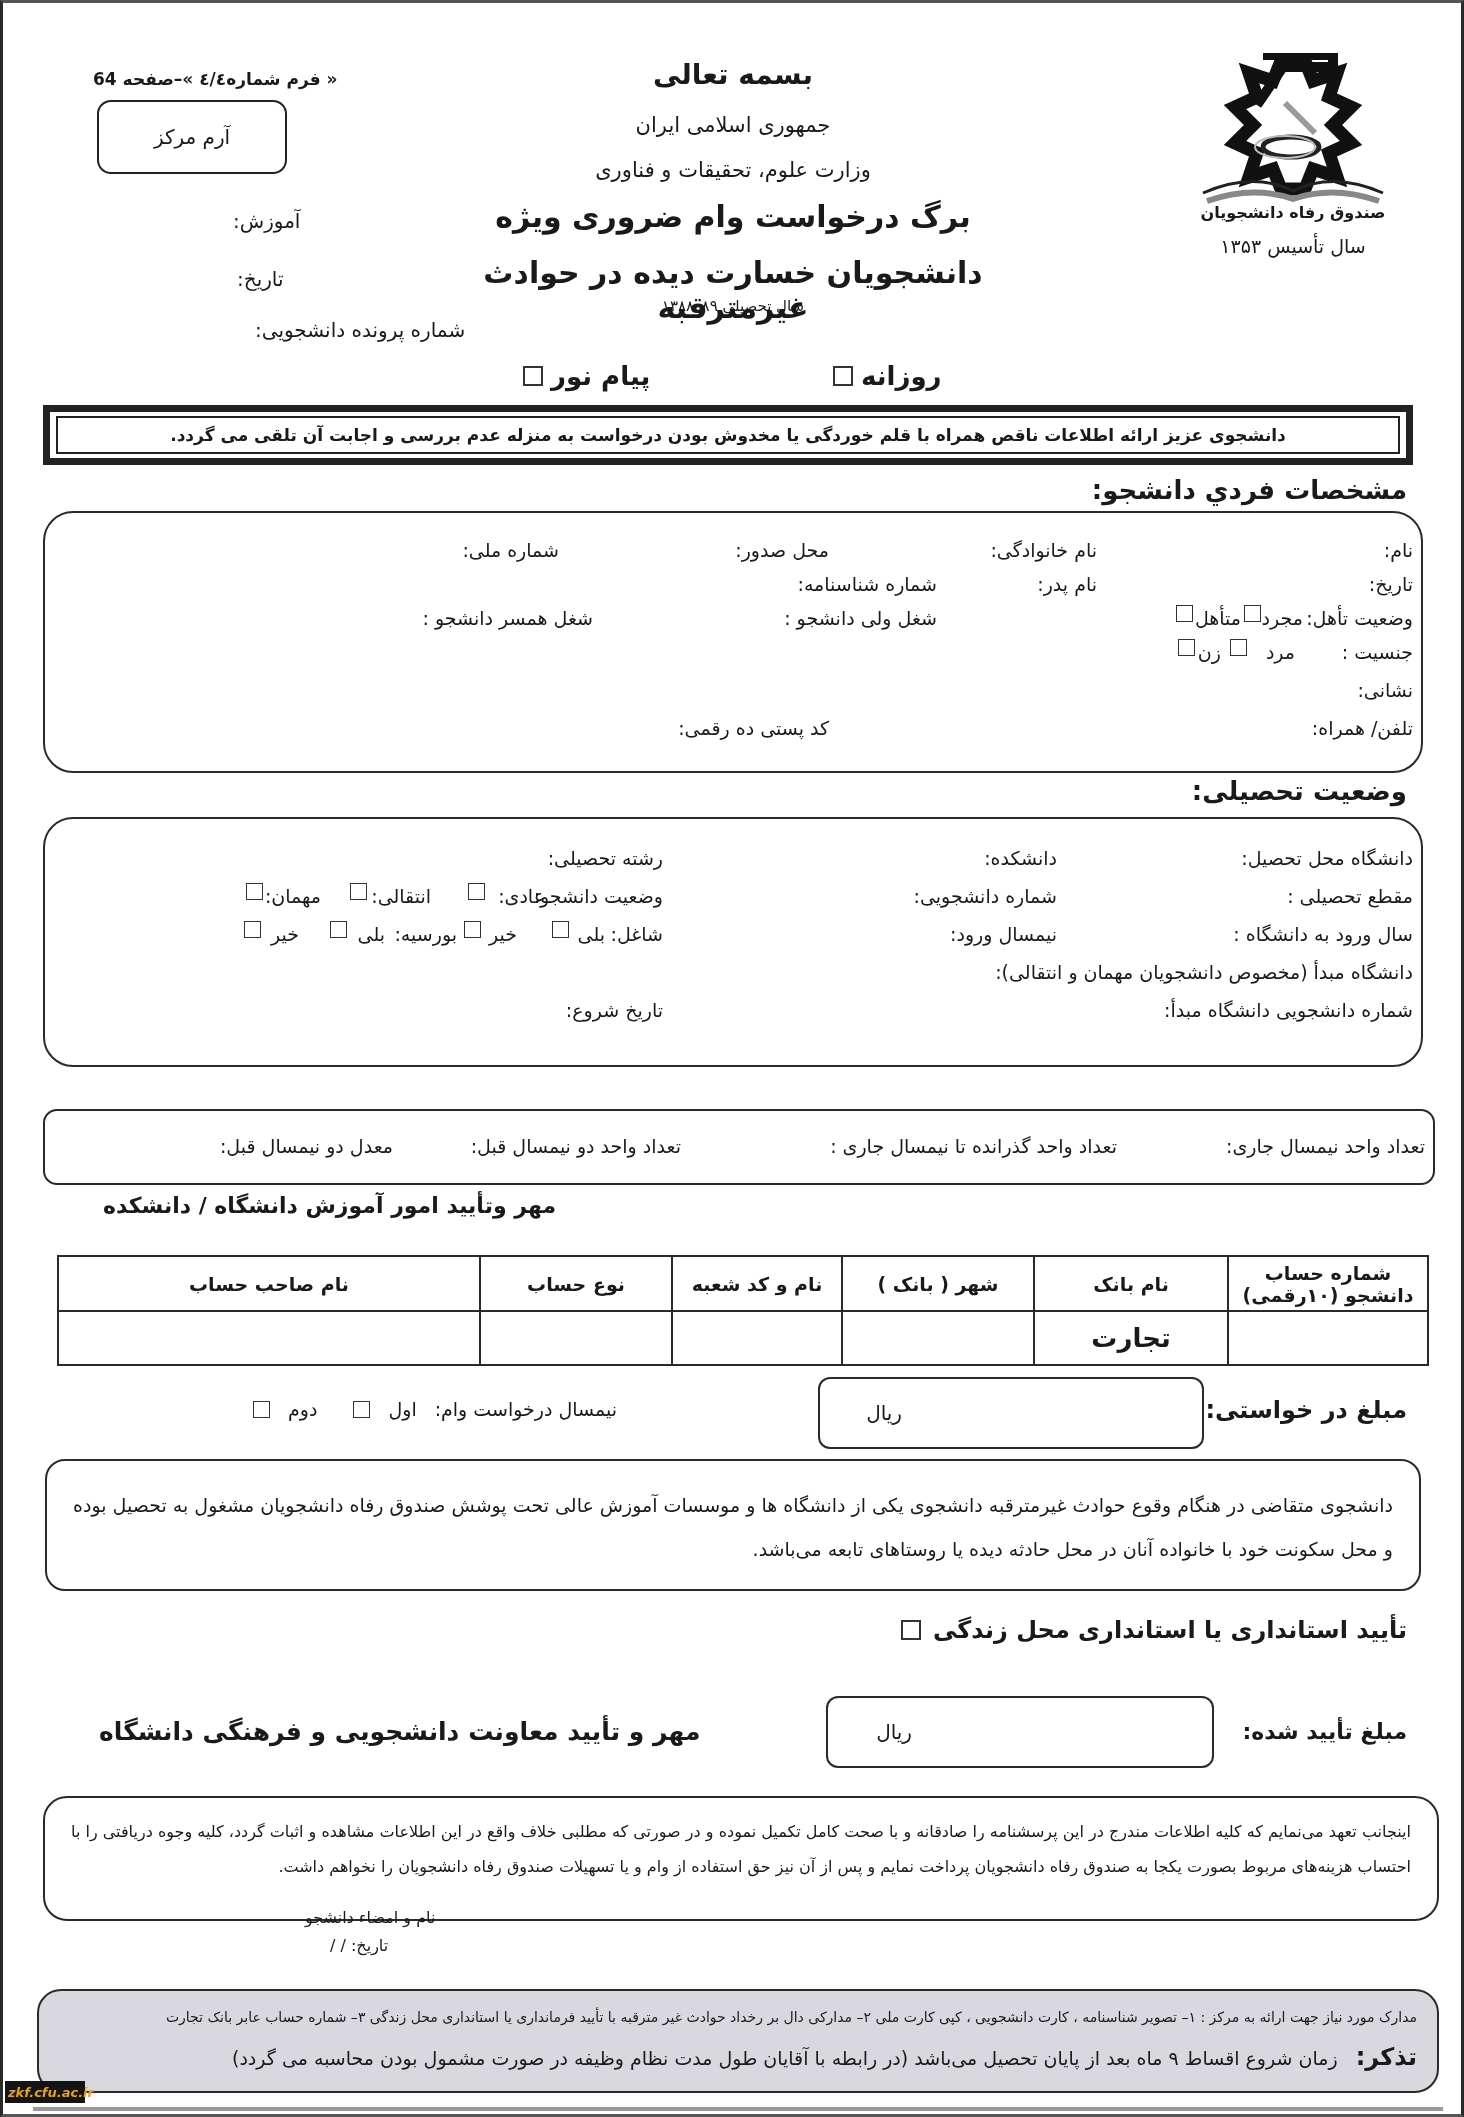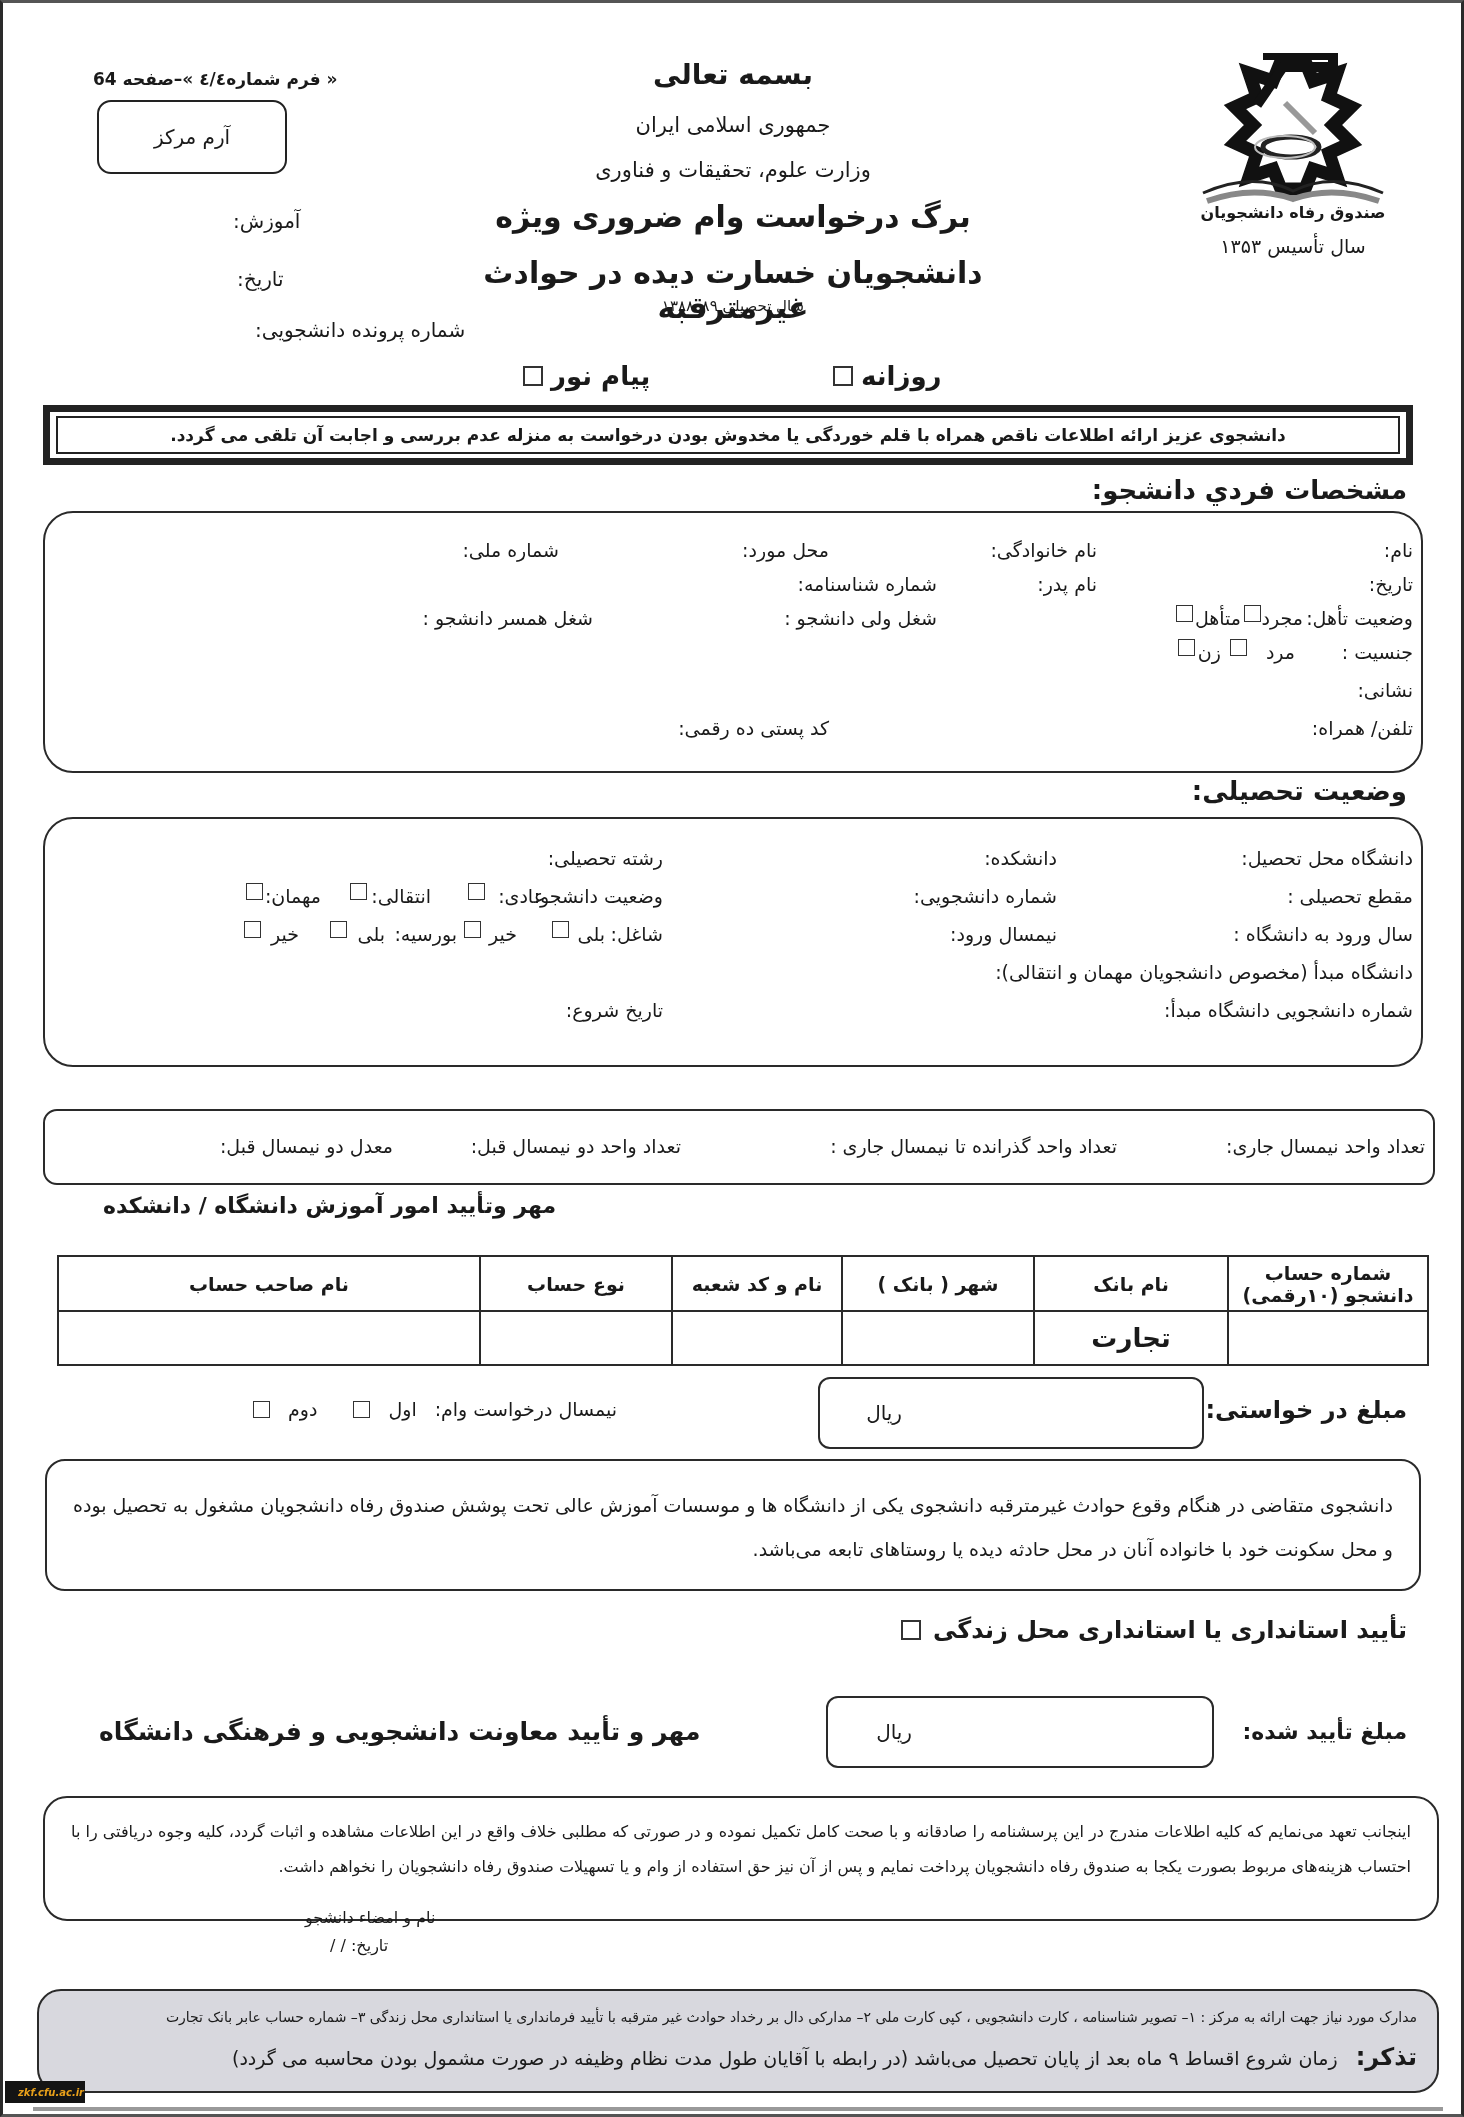--- a/index.html
+++ b/index.html
@@ -89,21 +89,21 @@
     .sig-name { position: absolute; left: 260px; top: 110px; font-size: 16px; direction: rtl; white-space: nowrap; }
     .sig-date { position: absolute; left: 285px; top: 138px; font-size: 16px; direction: rtl; white-space: nowrap; }
 
     .box6 { left: 34px; top: 1986px; width: 1402px; height: 104px; border-radius: 24px; border: 2px solid #2a2a2a;
       background: #d8d8de; }
     .box6 .docs { position: absolute; right: 20px; top: 18px; font-size: 14px; direction: rtl; white-space: nowrap; }
     .box6 .remind { position: absolute; right: 20px; top: 52px; font-size: 19px; direction: rtl; white-space: nowrap; }
     .box6 .remind b { font-size: 24px; margin-left: 12px; }
 
     .watermark { left: 2px; top: 2078px; width: 80px; height: 22px; background: #141414; color: #e8a01a;
-      font-size: 10px; font-weight: bold; font-style: italic; display: flex; align-items: center; justify-content: center; padding-left: 12px; }
+      font-size: 13px; font-weight: bold; font-style: italic; display: flex; align-items: center; justify-content: center; padding-left: 12px; }
 
     .gray-line { left: 30px; top: 2104px; width: 1410px; height: 4px; background: #999; }
   </style>
 </head>
 <body>
 
 <div class="page">
 
   <div class="abs form-no">« فرم شماره٤/٤ »–صفحه 64</div>
   <div class="abs arm-box">آرم مرکز</div>
@@ -145,21 +145,21 @@
   <div class="abs logo-year">سال تأسیس ۱۳۵۳</div>
 
   <div class="abs warn-outer">
     <div class="warn-inner">دانشجوی عزیز ارائه اطلاعات ناقص همراه با قلم خوردگی یا مخدوش بودن درخواست به منزله عدم بررسی و اجابت آن تلقی می گردد.</div>
   </div>
 
   <div class="abs sec-title sec1-title">مشخصات فردي دانشجو:</div>
   <div class="abs rounded box1">
     <span class="abs lbl" style="right:8px; top:26px;">نام:</span>
     <span class="abs lbl" style="right:324px; top:26px;">نام خانوادگی:</span>
-    <span class="abs lbl" style="right:592px; top:26px;">محل مورد:</span>
+    <span class="abs lbl" style="right:592px; top:26px;">محل صدور:</span>
     <span class="abs lbl" style="right:862px; top:26px;">شماره ملی:</span>
 
     <span class="abs lbl" style="right:8px; top:60px;">تاریخ:</span>
     <span class="abs lbl" style="right:324px; top:60px;">نام پدر:</span>
     <span class="abs lbl" style="right:484px; top:60px;">شماره شناسنامه:</span>
 
     <span class="abs lbl" style="right:8px; top:94px;">وضعیت تأهل:</span>
     <span class="abs lbl" style="right:118px; top:94px;">مجرد</span>
     <span class="abs cb sm" style="right:160px; top:92px;"></span>
     <span class="abs lbl" style="right:180px; top:94px;">متأهل</span>

